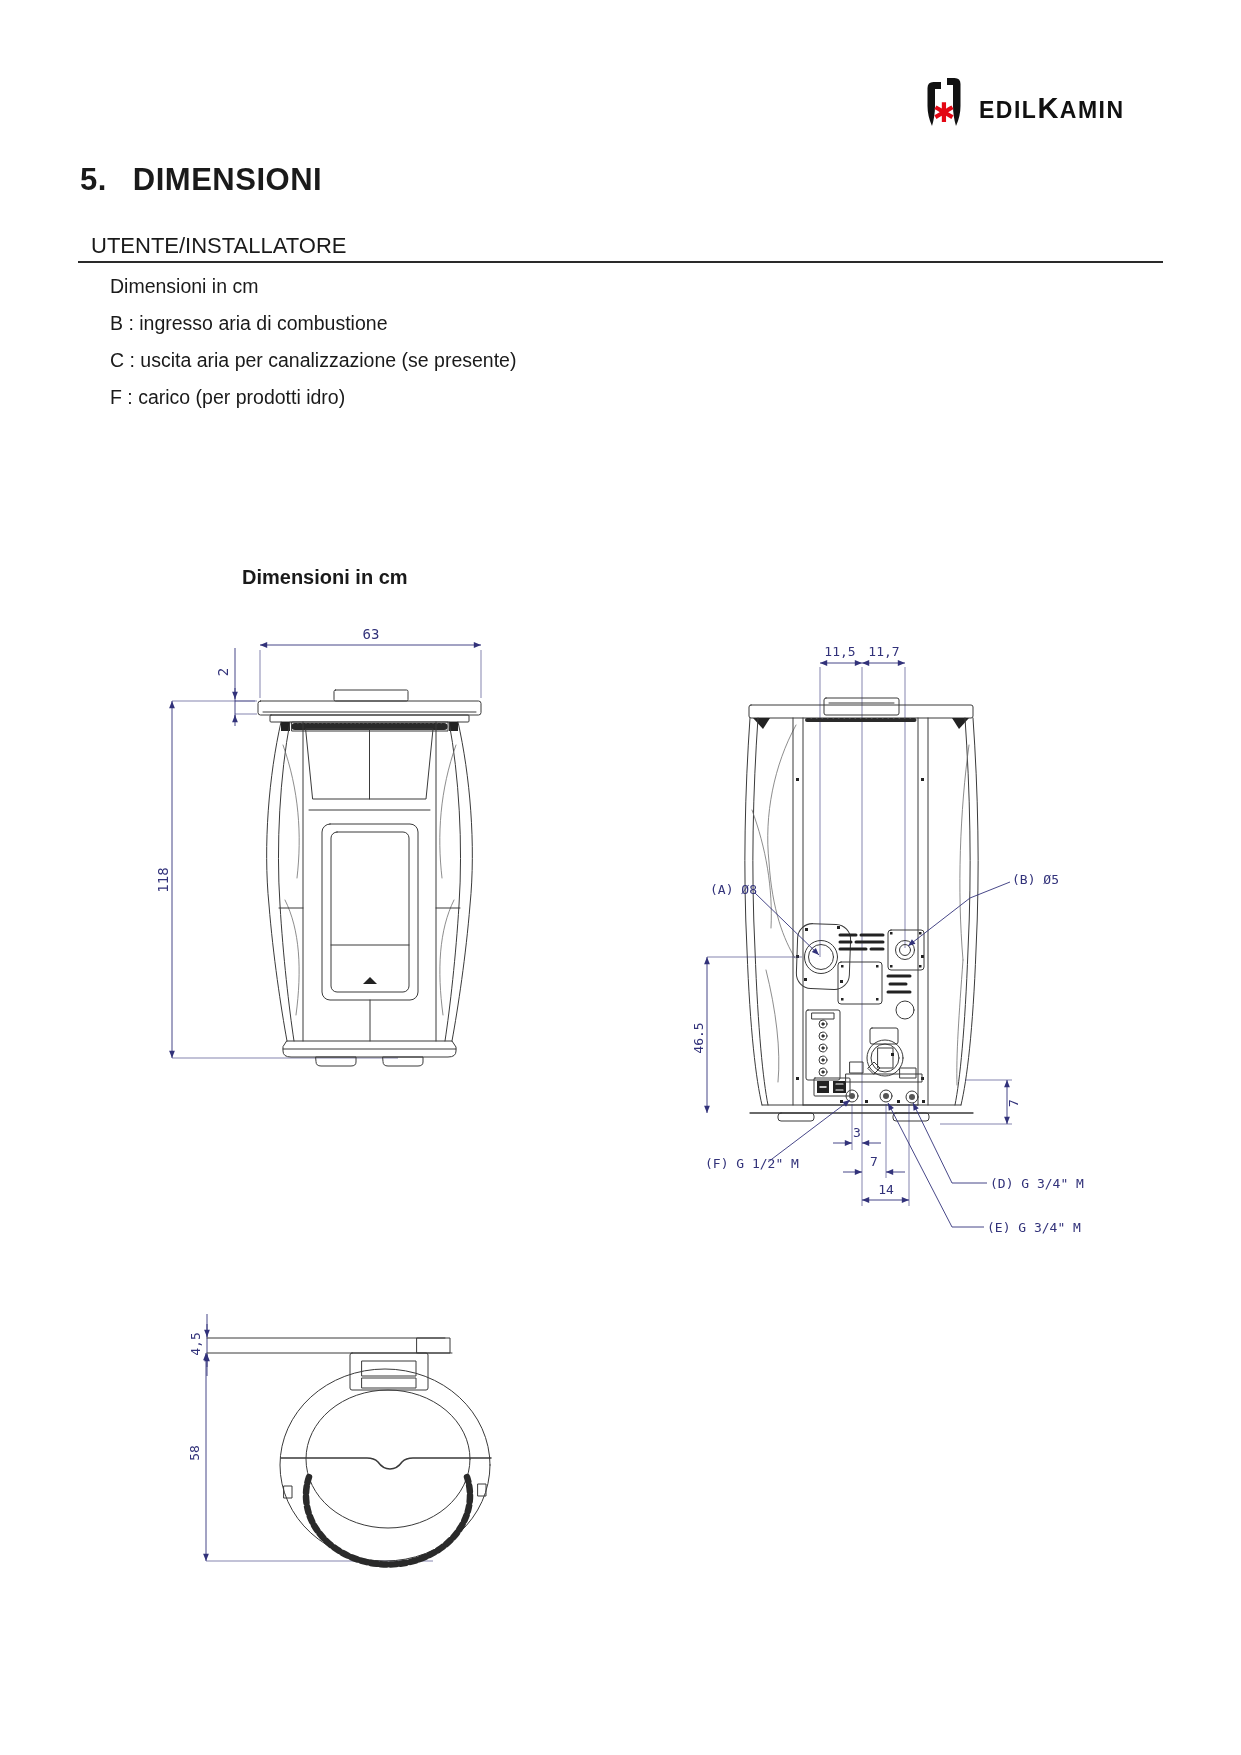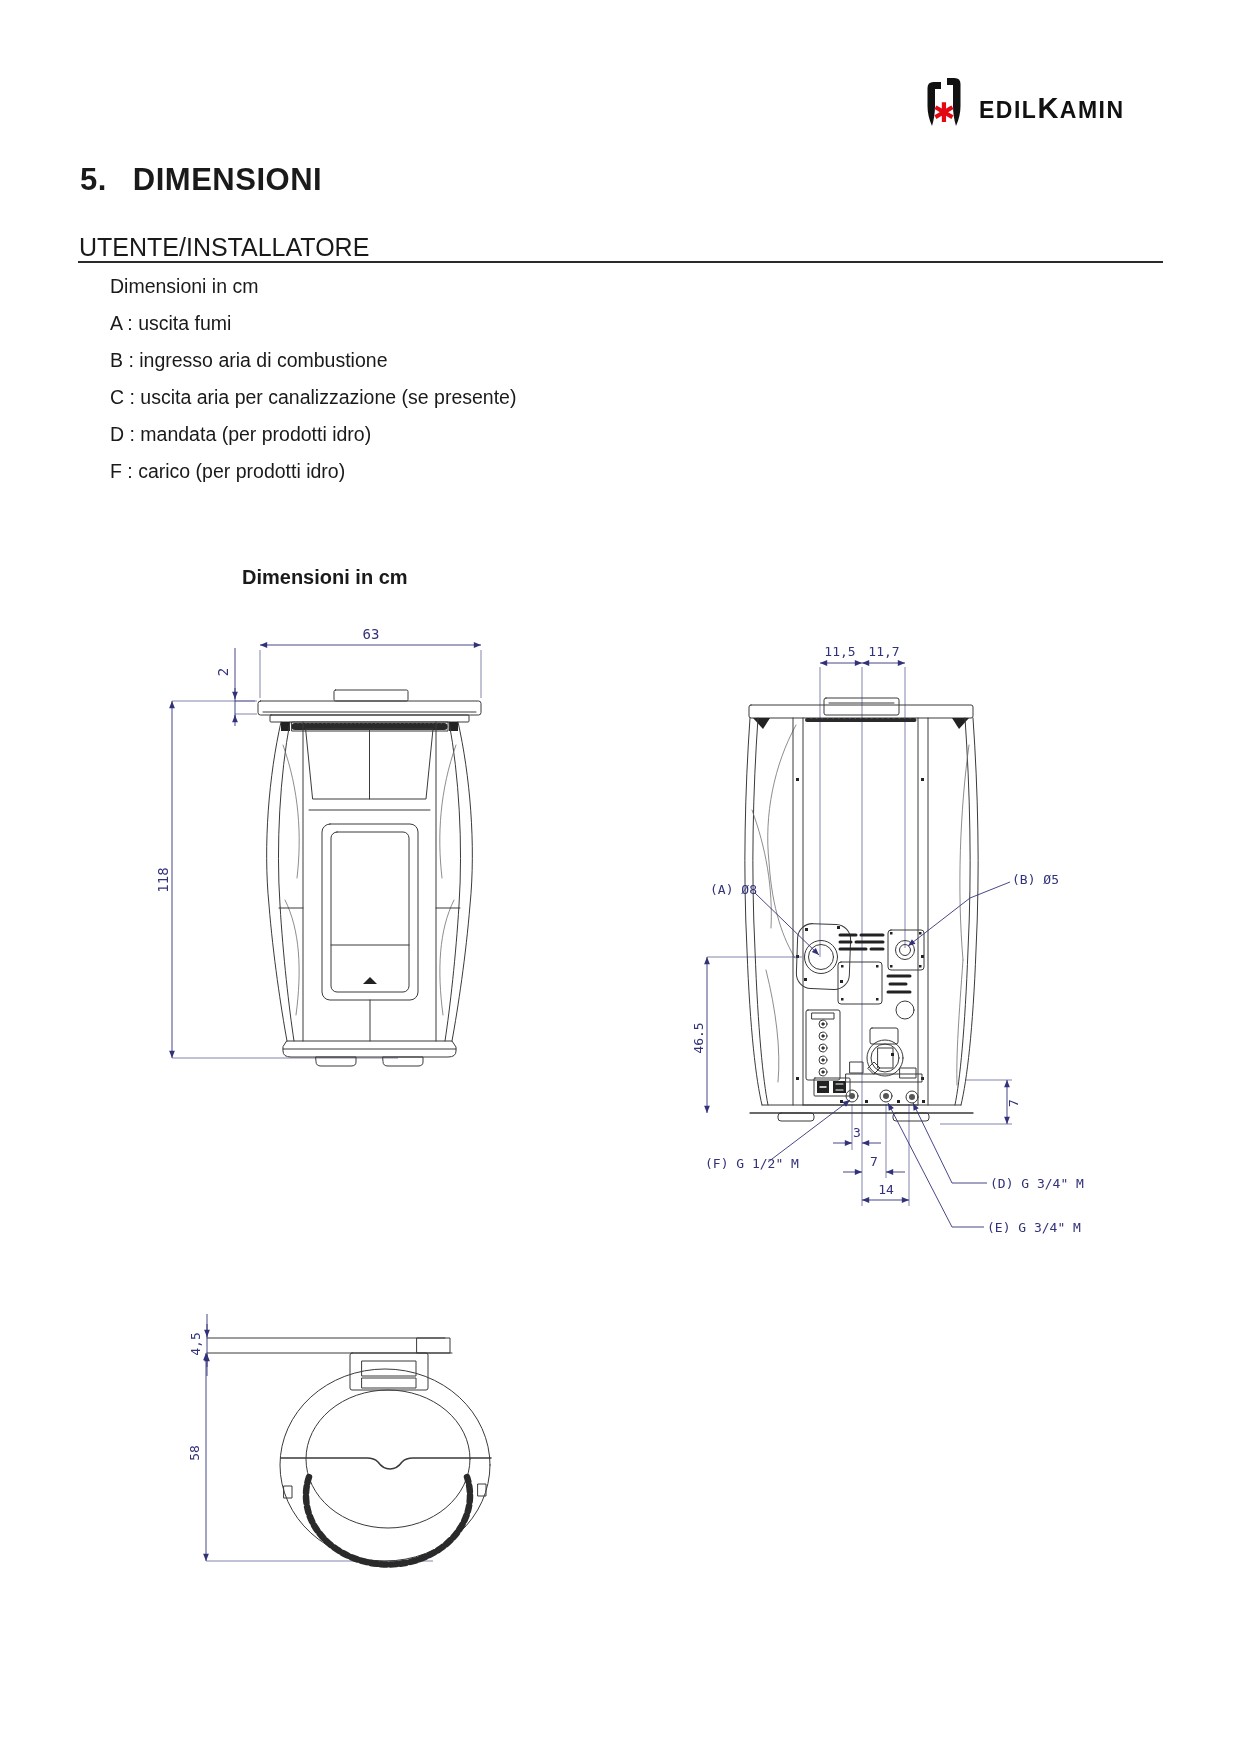--- a/index.html
+++ b/index.html
@@ -9,21 +9,21 @@
     font-family:"Liberation Sans", sans-serif; color:#1a1a1a;
   }
   
   .logo { position:absolute; left:922px; top:76px; display:flex; align-items:flex-end; gap:13px; }
   .logo-icon { width:44px; height:52px; display:block; }
   .brand { font-weight:bold; font-size:23px; letter-spacing:1.5px; color:#111; padding-bottom:3px; white-space:nowrap; }
   .brand span { display:inline-block; }
   .brand .suffix::first-letter { font-size:29px; }
   
   .heading { position:absolute; left:80px; top:162px; font-size:31px; font-weight:bold; letter-spacing:.5px; display:flex; gap:26px; }
-  .subtitle { position:absolute; left:79px; top:233px; font-size:25px; }
+  .subtitle { position:absolute; left:91px; top:233px; font-size:22px; }
   .rule { position:absolute; left:78px; top:261px; width:1085px; border-top:2px solid #2a2a2a; }
   .legend { position:absolute; left:110px; top:268px; font-size:19.5px; line-height:37px; }
   .fig-caption { position:absolute; left:242px; top:566px; font-size:20px; font-weight:bold; }
   .page-number { position:absolute; left:1008px; top:1772px; font-size:17px; }
   
   svg.fig { position:absolute; }
   .dw   { stroke:#3a3a3a; fill:none; stroke-width:1; stroke-linejoin:round; stroke-linecap:round; }
   .dw2  { stroke:#707070; fill:none; stroke-width:.8; }
   .dk   { fill:#222; stroke:none; }
   .dim  { stroke:#32327a; fill:none; stroke-width:.9; }
@@ -48,24 +48,22 @@
 
   <div class="heading">
     <span>5.</span>
     <span>DIMENSIONI</span>
   </div>
   <div class="subtitle">UTENTE/INSTALLATORE</div>
   <div class="rule"></div>
 
   <div class="legend">
     <div>Dimensioni in cm</div>
-    <div>A : uscita fumi</div>
     <div>B : ingresso aria di combustione</div>
     <div>C : uscita aria per canalizzazione (se presente)</div>
-    <div>D : mandata (per prodotti idro)</div>
     <div>F : carico (per prodotti idro)</div>
   </div>
 
   <div class="fig-caption">Dimensioni in cm</div>
 
   <svg class="fig" width="350" height="480" viewBox="0 0 350 480" style="left:150px; top:610px;">
     <defs>
       <marker id="mA" viewBox="0 0 10 10" refX="10" refY="5" markerWidth="10" markerHeight="8" orient="auto-start-reverse">
         <path d="M0,1 L10,5 L0,9 Z" fill="#32327a"></path>
       </marker>

